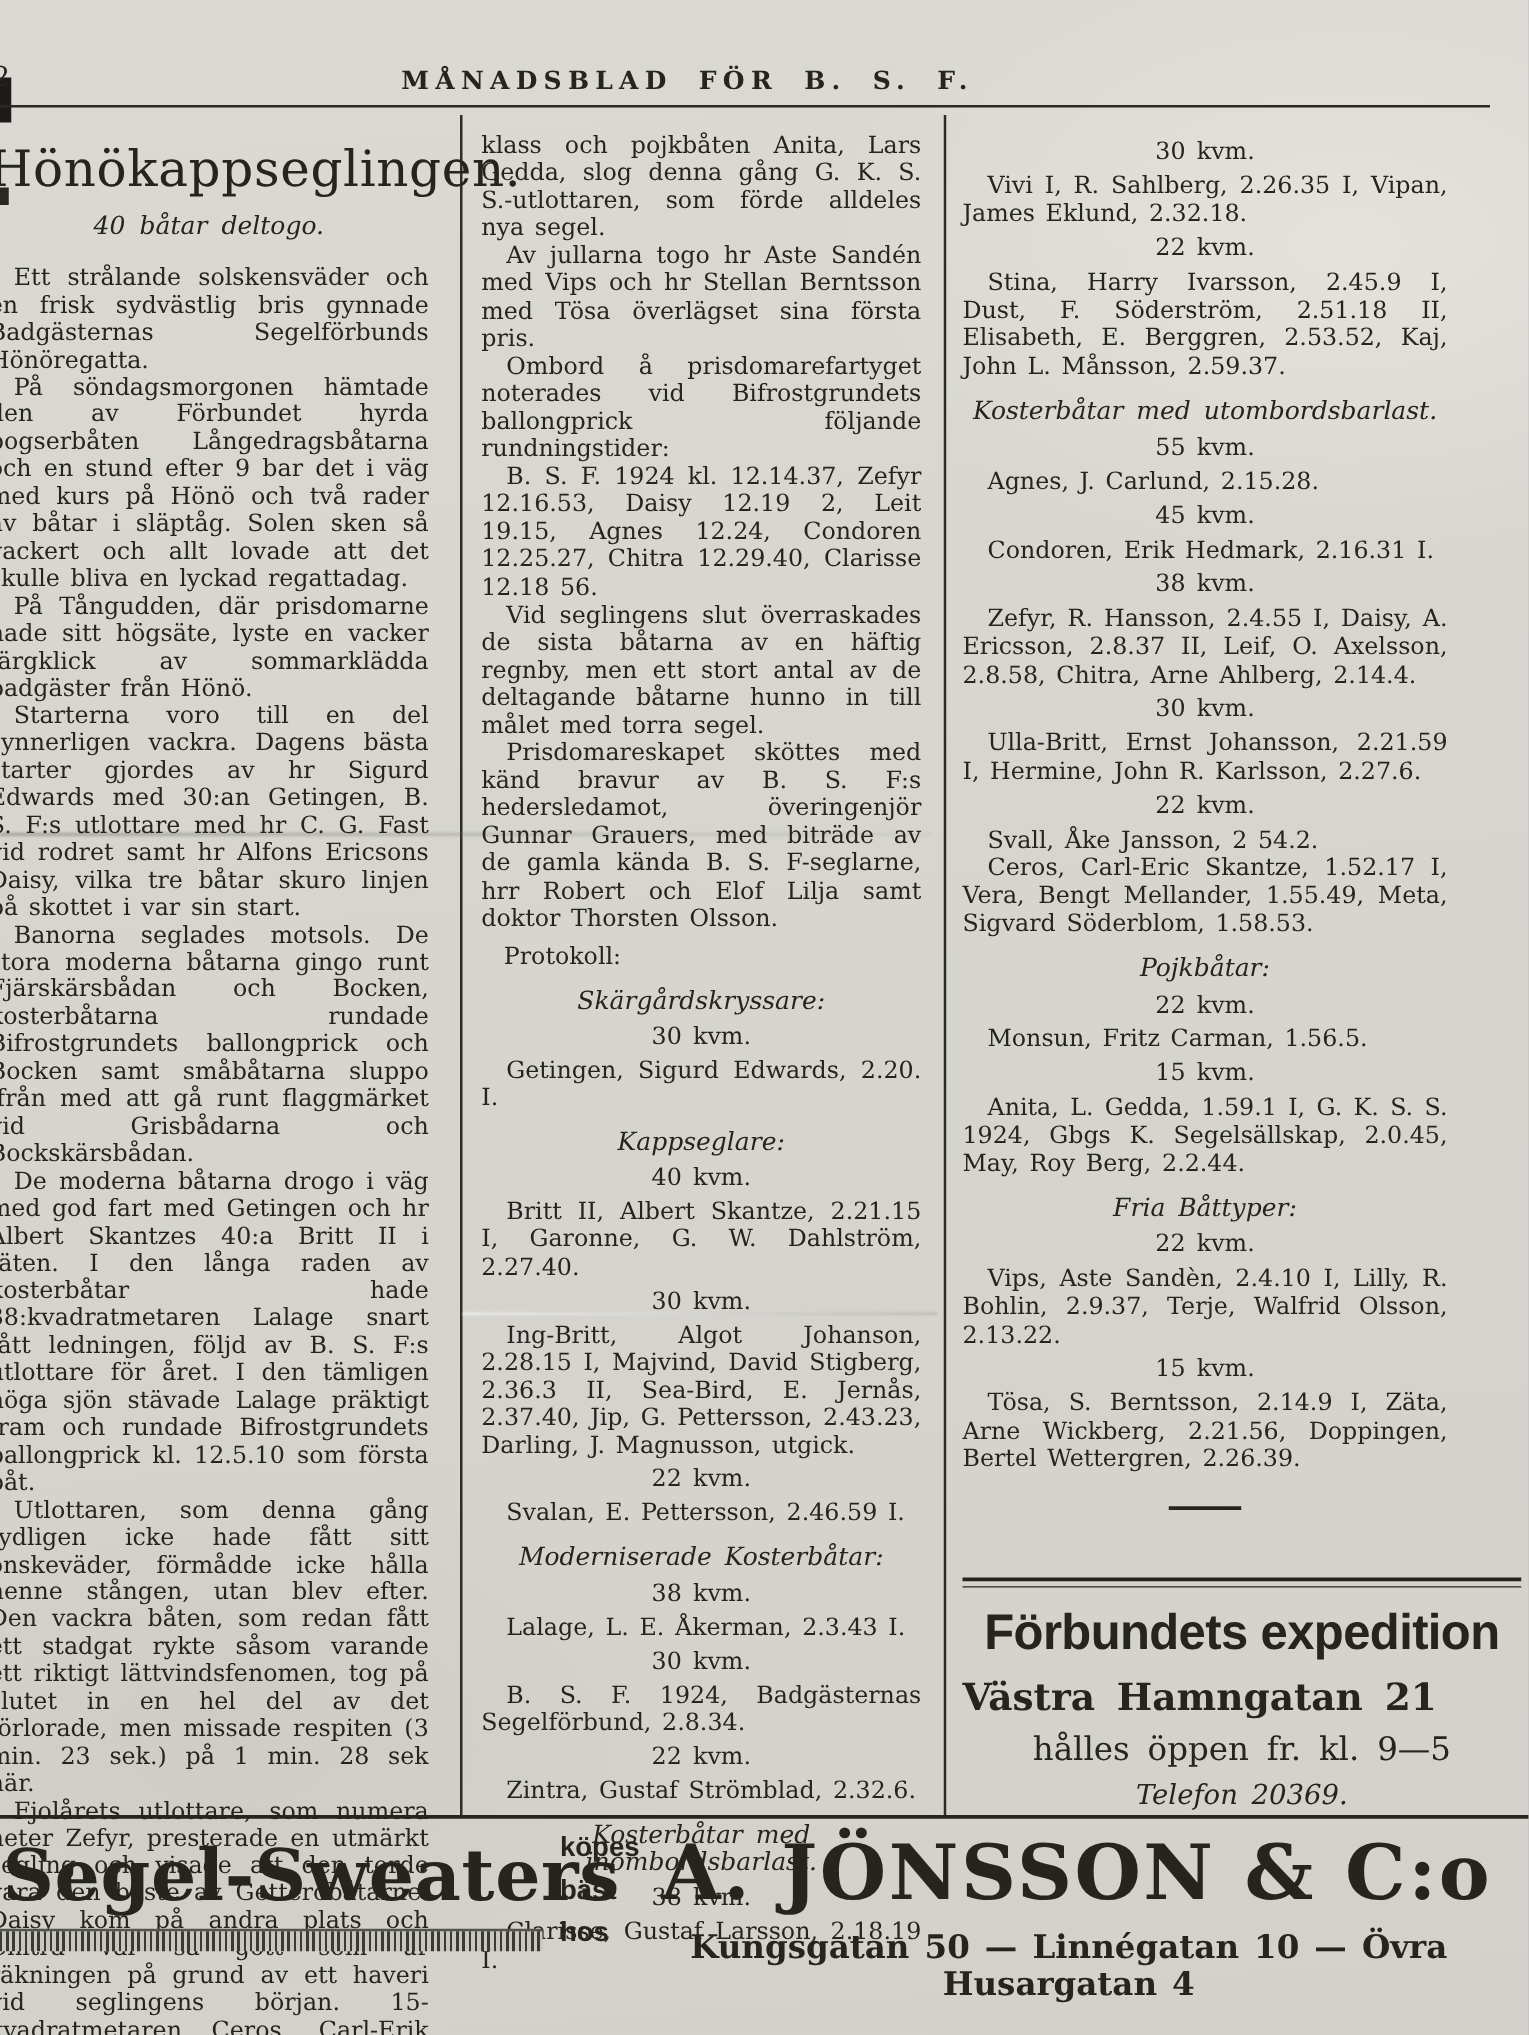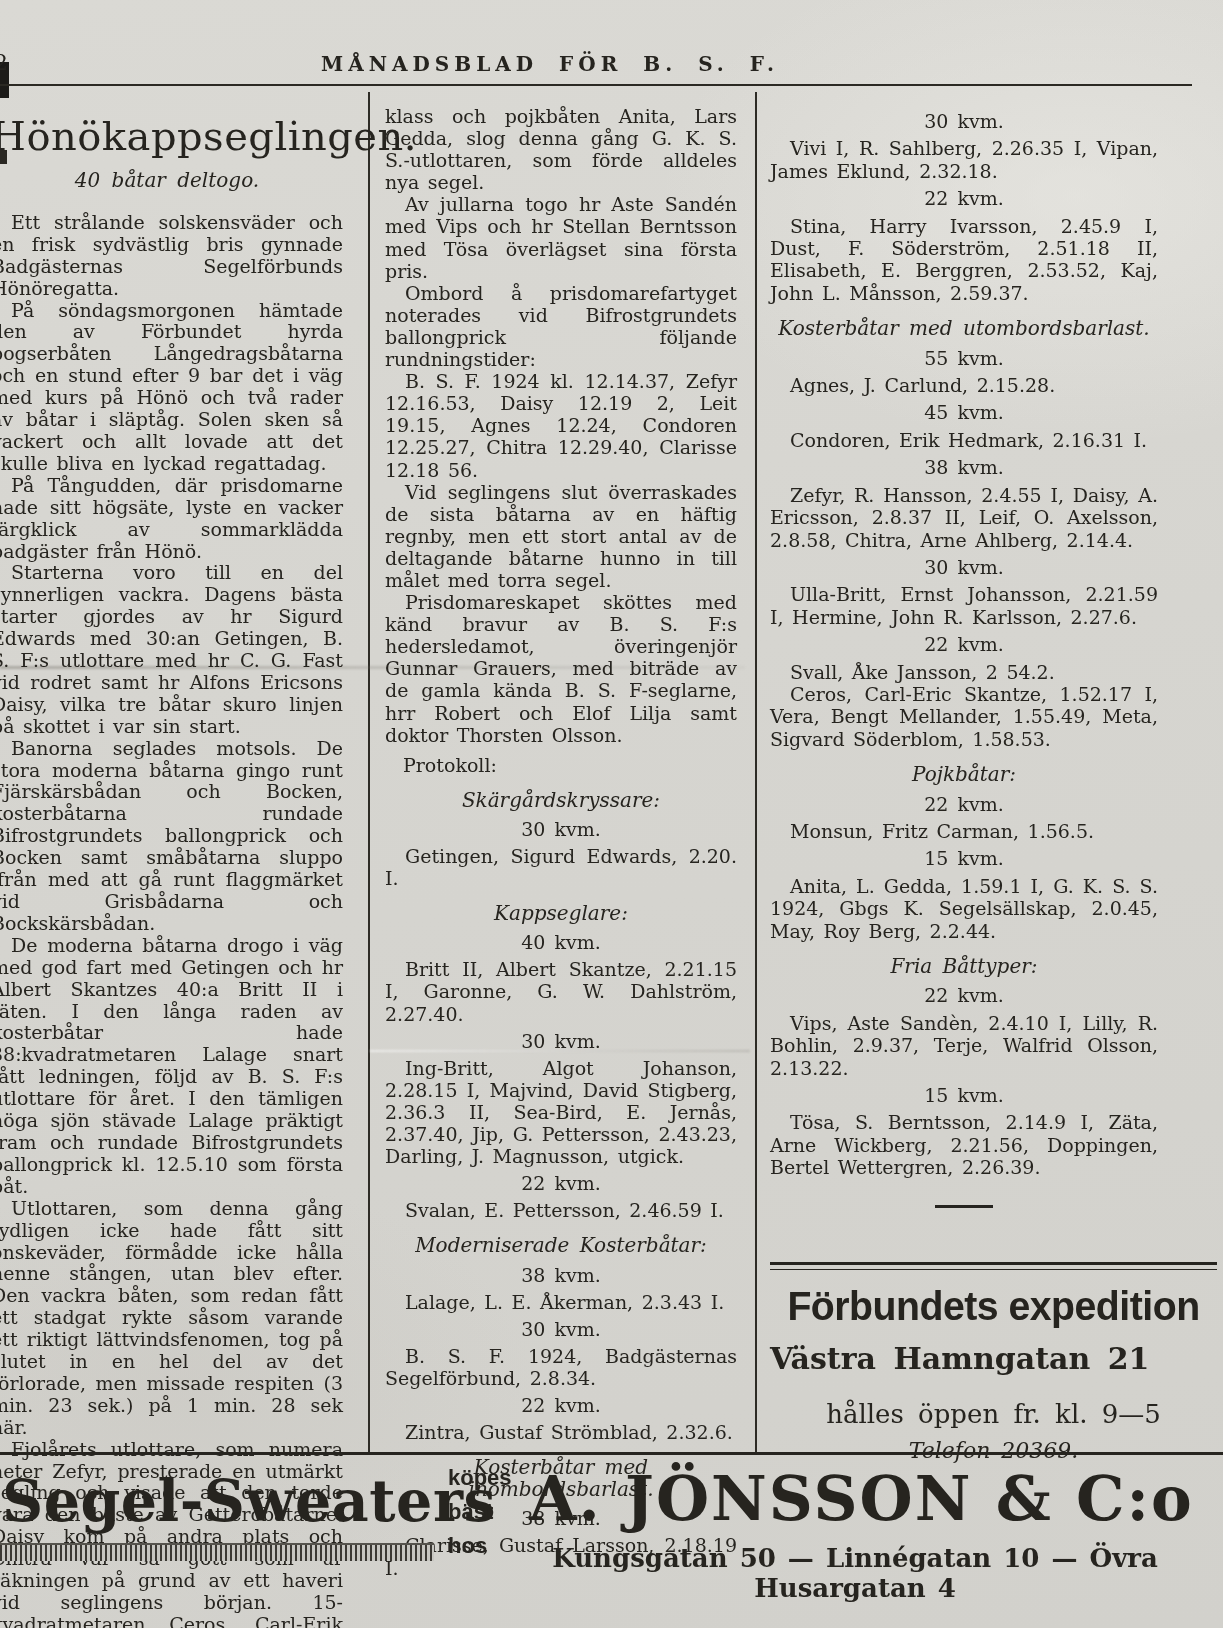--- a/index.html
+++ b/index.html
@@ -41,21 +41,21 @@
   .blk-label{text-indent:18px;margin:8px 0 5px;}
   .blk-ihead{text-align:center;font-style:italic;font-size:20px;margin:13px 0 7px;word-spacing:4px;}
   .blk-center{text-align:center;margin:5px 0;word-spacing:3px;}
   .blk-divider{width:58px;height:0;border-top:3px solid #26241f;margin:26px auto 0;}
   
   .expedition{position:absolute;left:770px;top:1262px;width:447px;}
   .exp-rule{height:4px;border-top:3px solid #26241f;border-bottom:1px solid #26241f;}
   .exp-title{font-family:"Liberation Sans","DejaVu Sans",sans-serif;font-weight:700;
     font-size:40px;letter-spacing:-.5px;text-align:center;margin-top:14px;transform:scaleX(.98);}
   .exp-address{font-size:30px;font-weight:700;text-align:left;margin-top:12px;word-spacing:7px;}
-  .exp-hours{font-size:26px;text-align:center;margin-top:23px;word-spacing:6px;}
+  .exp-hours{font-size:26px;text-align:center;margin-top:9px;word-spacing:6px;}
   .exp-phone{font-size:22px;text-align:center;margin-top:9px;word-spacing:4px;font-style:italic;}
   
   .ad-rule{position:absolute;top:1452px;left:0;width:1223px;height:3px;background:#26241f;}
   .ad{position:absolute;top:1455px;left:0;width:1223px;height:173px;padding-left:37px;}
   .ad-product{position:absolute;left:2px;top:12px;font-size:57px;font-weight:700;letter-spacing:.5px;}
   .ad-stripes{position:absolute;left:0;top:88px;width:434px;height:16px;
     background:repeating-linear-gradient(90deg,#3b3934 0 2px,#c7c6c1 2px 5px);
     border-top:2px solid #55534d;}
   .ad-buy{position:absolute;left:448px;top:6px;font-family:"Liberation Sans","DejaVu Sans",sans-serif;
     font-weight:700;font-size:22px;}

